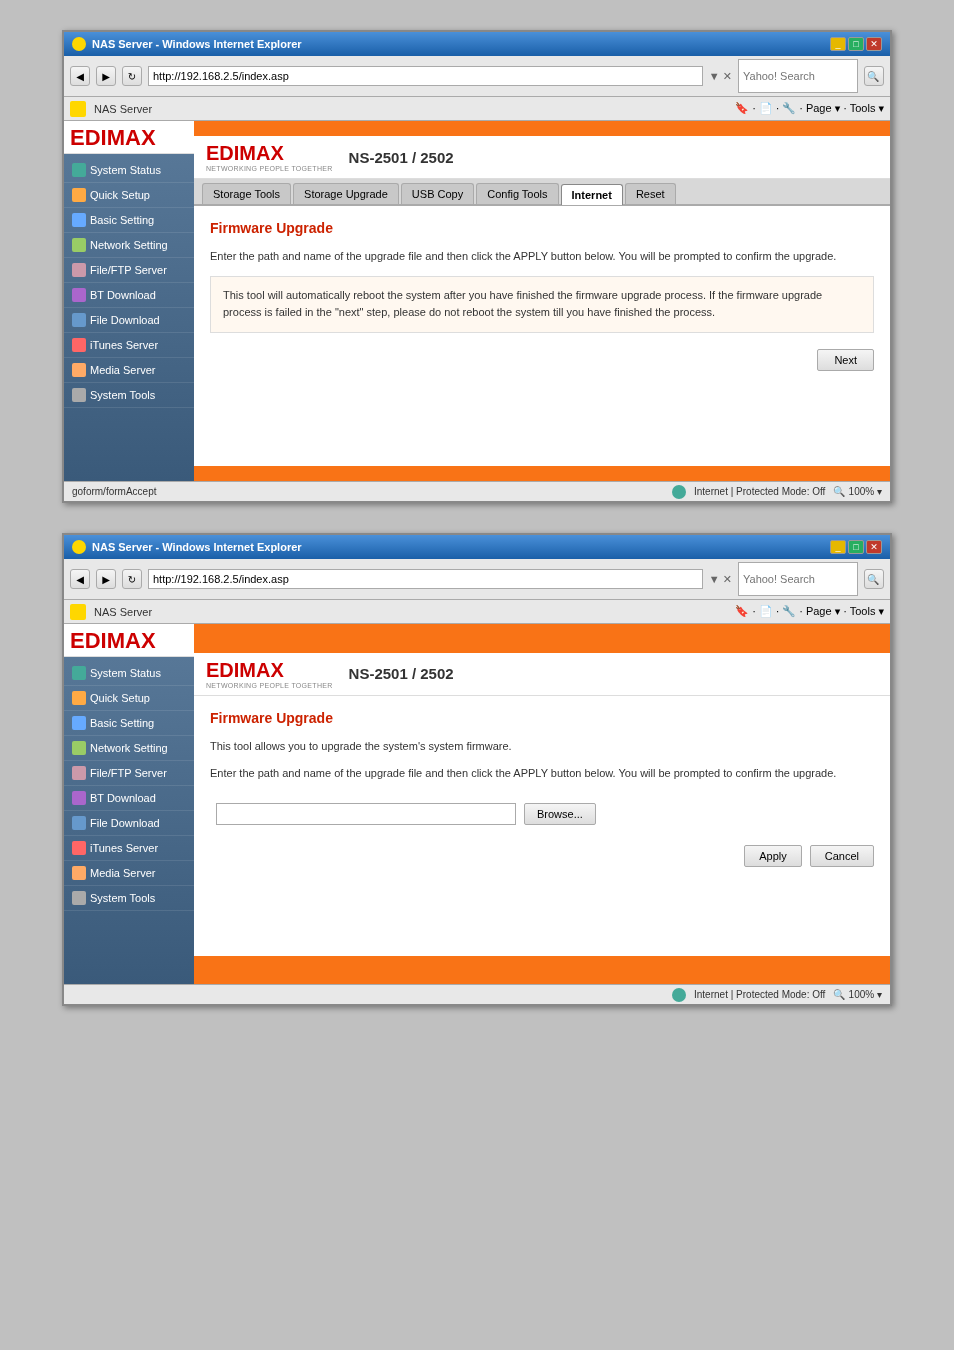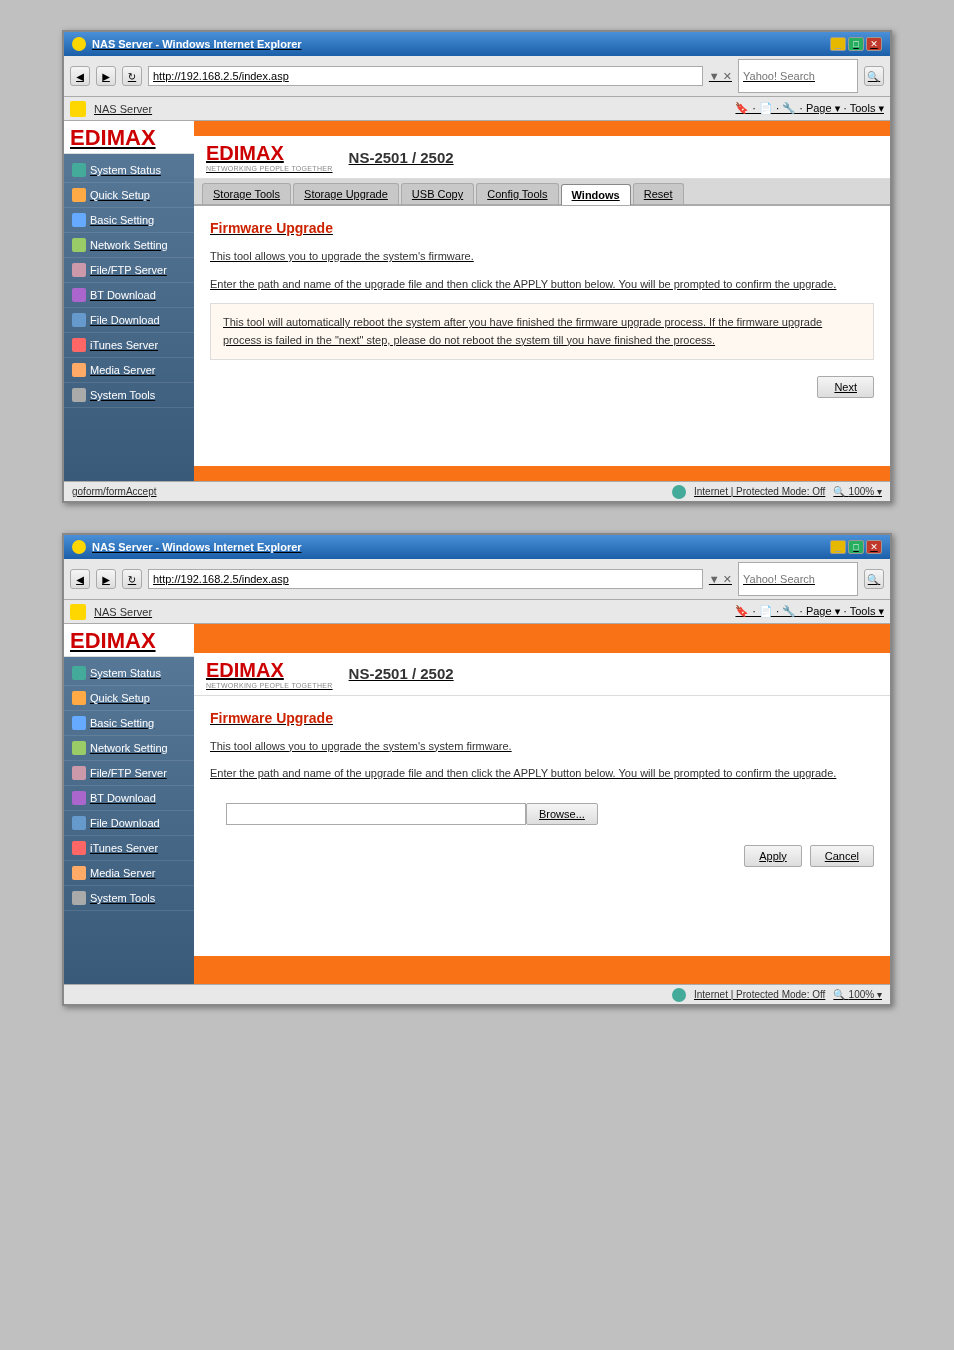--- a/index.html
+++ b/index.html
@@ -5,21 +5,20 @@
     * { margin: 0; padding: 0; box-sizing: border-box; }
     body {
       background: #c0c0c0;
       font-family: Arial, sans-serif;
       font-size: 12px;
       width: 954px;
     }
 
     .window-wrapper {
       padding: 30px 20px;
-      text-decoration: underline;
     }
 
     .ie-window {
       width: 830px;
       margin: 0 auto 30px auto;
       border: 2px solid #888;
       box-shadow: 2px 2px 6px rgba(0,0,0,0.4);
       background: #f0f0f0;
     }
 
@@ -244,21 +243,22 @@
       background: linear-gradient(to bottom, #f5f5f5, #ddd);
       border: 1px solid #aaa;
       font-size: 11px;
       cursor: pointer;
       border-radius: 2px;
     }
 
     .browse-row {
       display: flex;
       align-items: center;
-      margin: 20px 16px;
+      gap: 8px;
+      margin: 20px 6px;
     }
     .btn-browse {
       padding: 4px 12px;
       background: linear-gradient(to bottom, #f5f5f5, #ddd);
       border: 1px solid #aaa;
       font-size: 11px;
       cursor: pointer;
       border-radius: 2px;
     }
 
@@ -439,27 +439,26 @@
             </div>
           </div>
           <span class="product-title">NS-2501 / 2502</span>
         </div>
 
         <div class="tabs-row">
           <div class="tab">Storage Tools</div>
           <div class="tab">Storage Upgrade</div>
           <div class="tab">USB Copy</div>
           <div class="tab">Config Tools</div>
-          <div class="tab active">Windows</div>
+          <div class="tab active">Internet</div>
           <div class="tab">Reset</div>
         </div>
 
         <div class="content-body">
           <div class="section-title">Firmware Upgrade</div>
-          <p class="description-text">This tool allows you to upgrade the system's firmware.</p>
           <p class="description-text">Enter the path and name of the upgrade file and then click the APPLY button below. You will be prompted to confirm the upgrade.</p>
           <div class="warning-box">
             <p class="warning-text">This tool will automatically reboot the system after you have finished the firmware upgrade process. If the firmware upgrade process is failed in the "next" step, please do not reboot the system till you have finished the process.</p>
           </div>
           <div class="next-btn-row">
             <button class="btn-next">Next</button>
           </div>
         </div>
       </div>
     </div>

